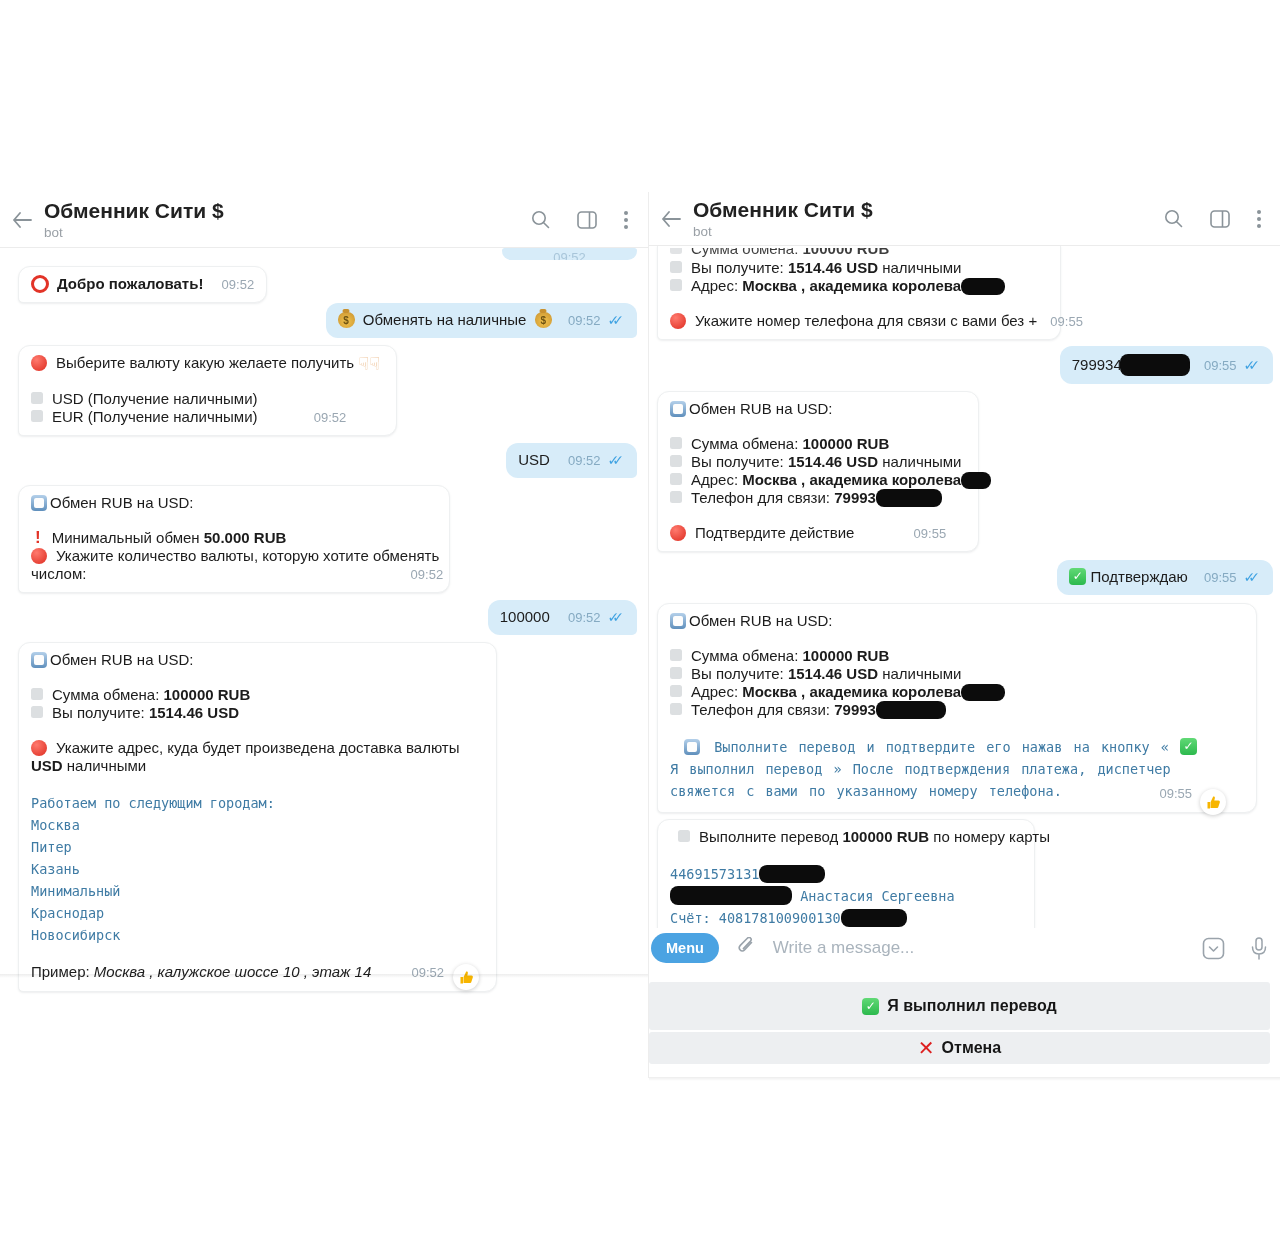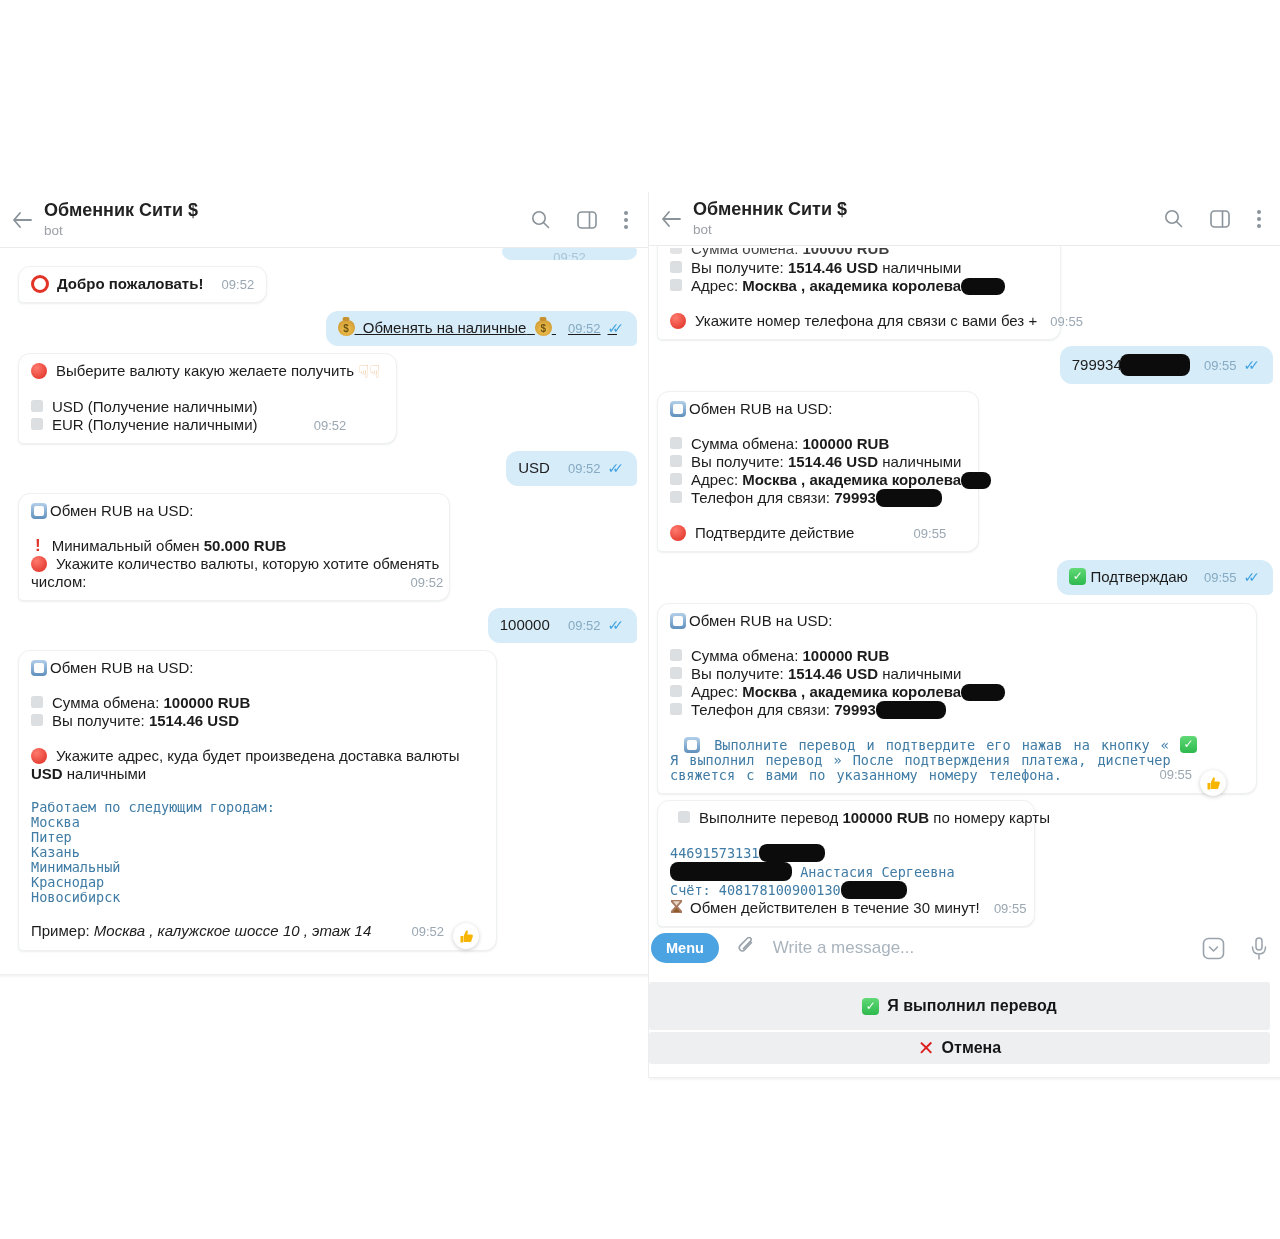--- a/index.html
+++ b/index.html
@@ -3,21 +3,21 @@
 <meta charset="utf-8">
 <style>
   html,body{margin:0;padding:0;}
   body{width:1280px;height:1239px;background:#ffffff;font-family:"Liberation Sans",sans-serif;position:relative;overflow:hidden;color:#1c1c1c;}
   .panel{position:absolute;background:#fff;}
   .panel::after{content:"";position:absolute;left:0;right:0;bottom:-3px;height:4px;background:linear-gradient(180deg,rgba(0,0,0,.07),rgba(0,0,0,0));}
   
   .phead{height:56px;display:flex;align-items:center;background:#fff;border-bottom:1px solid #ececec;box-sizing:border-box;}
   .backwrap{width:44px;display:flex;justify-content:center;}
   .htxt{line-height:1.2;}
-  .htitle{font-size:18px;font-weight:700;color:#222;}
+  .htitle{font-size:21px;font-weight:700;color:#222;}
   .hsub{font-size:13.5px;color:#9aa0a6;margin-top:2px;}
   .hicons{margin-left:auto;display:flex;gap:27px;align-items:center;padding-right:20px;}
   .kebab{display:flex;flex-direction:column;gap:3px;}
   .kebab i{width:4px;height:4px;border-radius:50%;background:#8a9399;display:block;}
   
   .chat{position:relative;}
   .row{display:flex;padding:0 11px 0 18px;}
   .row.r{justify-content:flex-end;}
   .rrow{padding:0 8px;}
   .bub{position:relative;border-radius:12px;padding:8px 12px;font-size:15px;line-height:18px;box-sizing:border-box;}
@@ -36,21 +36,21 @@
   .redc{display:inline-block;width:16px;height:16px;border-radius:50%;background:radial-gradient(circle at 35% 30%,#ff7a6e,#dd2b1f);margin-right:9px;vertical-align:-3px;}
   .hollow{display:inline-block;width:18px;height:18px;border-radius:50%;border:3.5px solid #e23327;box-sizing:border-box;margin-right:8px;vertical-align:-4px;}
   .excl{color:#e23327;font-weight:700;font-size:17px;margin:0 11px 0 4px;}
   .hand{font-family:"DejaVu Sans",sans-serif;color:#eec39a;font-size:18px;vertical-align:-2px;}
   .bag{display:inline-block;width:17px;height:16px;background:radial-gradient(circle at 50% 60%,#f2c44e,#c8912f);border-radius:45% 45% 50% 50%;position:relative;vertical-align:-3px;}
   .bag::before{content:"$";position:absolute;left:50%;top:56%;transform:translate(-50%,-50%);font-size:10px;font-weight:700;color:#6f5312;}
   .bag::after{content:"";position:absolute;top:-3px;left:50%;transform:translateX(-50%);width:7px;height:4px;background:#c8912f;border-radius:2px;}
   .gchk{display:inline-block;width:17px;height:17px;border-radius:4px;background:linear-gradient(180deg,#61d976,#2cb94d);position:relative;vertical-align:-3px;}
   .gchk::after{content:"\2713";position:absolute;inset:0;color:#fff;font-weight:700;font-size:12px;line-height:17px;text-align:center;font-family:"DejaVu Sans",sans-serif;}
   .redx{color:#dd1f1f;font-weight:700;font-size:20px;margin-right:7px;font-family:"DejaVu Sans",sans-serif;}
-  .mono{font-family:"DejaVu Sans Mono",monospace;font-size:13.5px;line-height:15px;color:#3f7ba4;}
+  .mono{font-family:"DejaVu Sans Mono",monospace;font-size:13.5px;line-height:22px;color:#3f7ba4;}
   .redact{display:inline-block;background:#0c0c0c;border-radius:8px;vertical-align:-4px;}
   .reaction{position:absolute;width:26px;height:26px;background:#fff;border-radius:50%;box-shadow:0 1px 4px rgba(0,0,0,.2);display:flex;align-items:center;justify-content:center;}
   .cutwrap{height:11px;overflow:hidden;position:relative;opacity:.85;}
   .cutwrap .ln{margin-top:-8px;}
   .stub{width:135px;height:12px;background:#d7ecf9;border-radius:3px 3px 10px 10px;overflow:hidden;text-align:center;}
   .stub span{display:inline-block;margin-top:-7px;font-size:13px;color:#a9c6da;}
   
   .composer{position:absolute;display:flex;align-items:center;background:#fff;box-sizing:border-box;}
   .menu-btn{background:#4ba3e2;color:#fff;font-weight:700;font-size:14.5px;border-radius:17px;padding:8px 15px;line-height:1;}
   .placeholder{color:#aab4bd;font-size:17px;}
@@ -99,21 +99,21 @@
       <div class="stub"><span>09:52</span></div>
     </div>
 
     <div class="row" style="margin-top:6px;">
       <div class="bub in">
         <span class="ln"><span class="hollow"></span><b>Добро пожаловать!</b>
         <span class="time" style="margin-left:14px;">09:52</span></span>
       </div>
     </div>
 
-    <div class="row r" style="margin-top:8px;text-decoration:underline;">
+    <div class="row r" style="">
       <div class="bub out">
         <span class="ln"><span class="bag"></span>&nbsp; <span>Обменять на наличные</span> &nbsp;<span class="bag"></span>
         <span class="time" style="margin-left:12px;">09:52</span><span class="checks">✓✓</span></span>
       </div>
     </div>
 
     <div class="row" style="margin-top:7px;">
       <div class="bub in" style="padding-right:16px;">
         <div class="ln"><span class="redc"></span><span>Выберите валюту какую желаете получить</span> <span class="hand">☟</span><span class="hand">☟</span></div>
         <div class="gap"></div>

